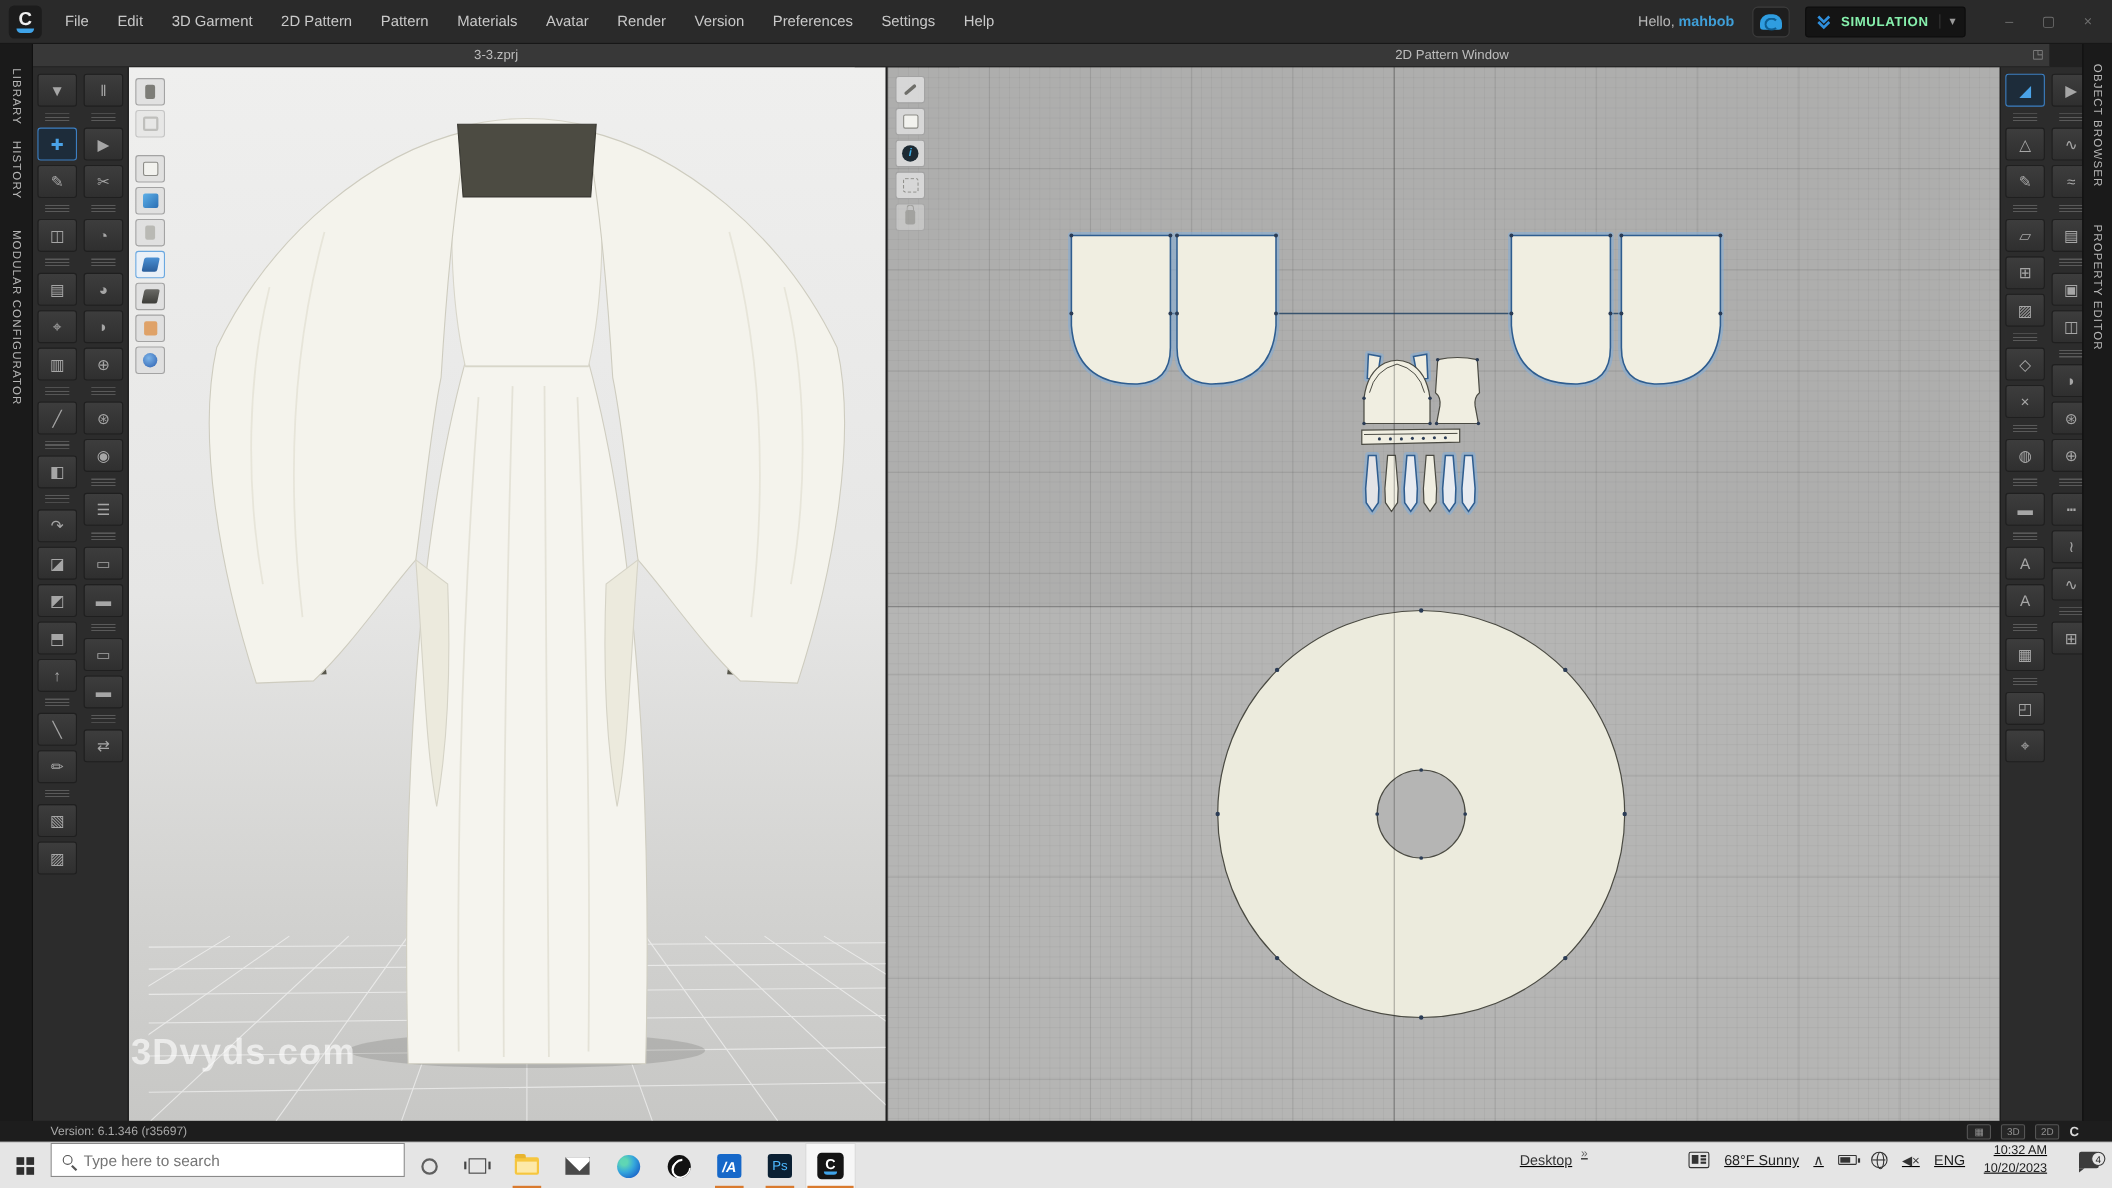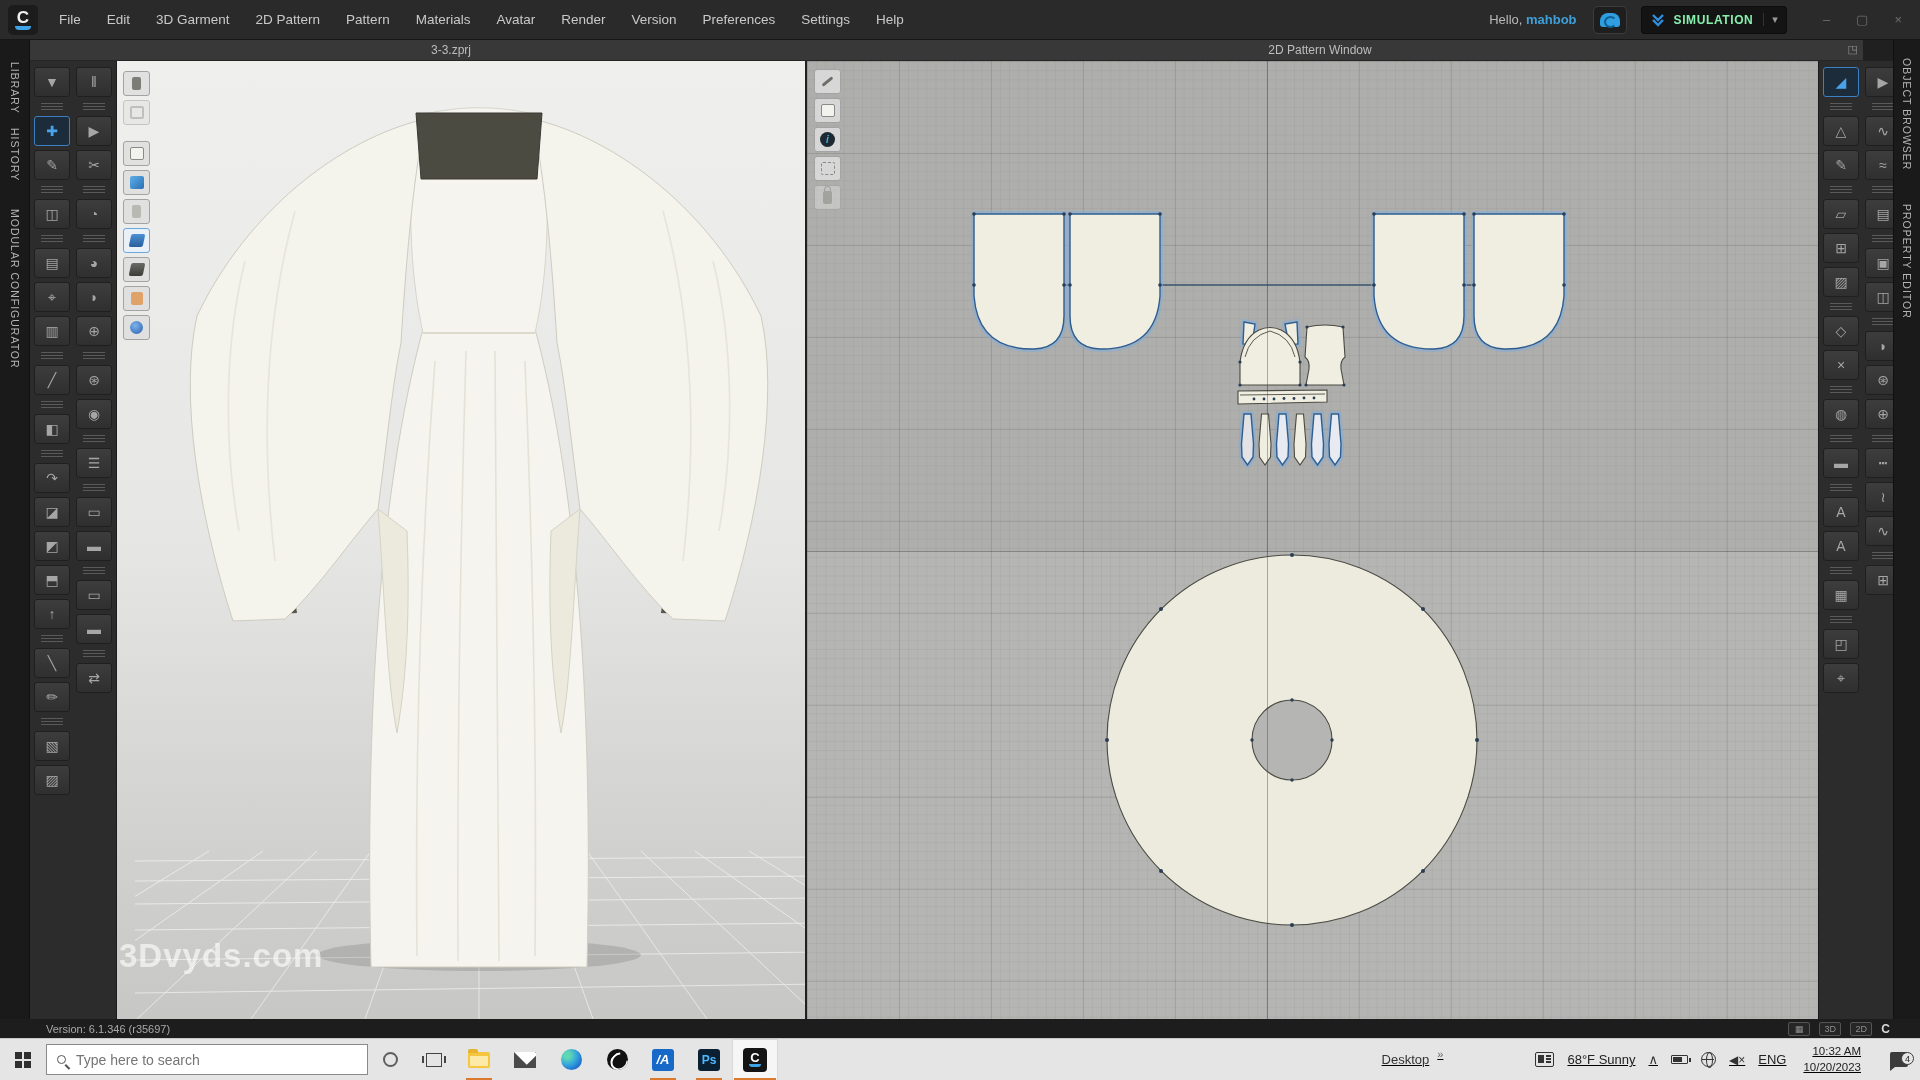--- a/index.html
+++ b/index.html
@@ -120,21 +120,21 @@
   .statusbar { position:absolute; left:0; top:1019px; width:1920px; height:19px; background:#1d1d1d;
     display:flex; align-items:center; color:#a9a9a9; font-size:11px; z-index:30; }
   .statusbar .ver { margin-left:46px; }
   .sb-right { margin-left:auto; margin-right:30px; display:flex; gap:9px; align-items:center; }
   .sb-btn { min-width:22px; height:14px; border:1px solid #555; border-radius:2px; color:#8f8f8f;
     font-size:9px; display:flex; align-items:center; justify-content:center; padding:0 3px; background:#262626; }
   .sb-logo { color:#d8d8d8; font-weight:bold; font-size:12px; }
 
   
   .taskbar { position:absolute; left:0; top:1038px; width:1920px; height:42px; background:#e5e5e5;
-    border-top:1px solid #c9c9c9; display:flex; align-items:center; z-index:40; }
+    border-top:1px solid #c9c9c9; display:flex; align-items:flex-start; z-index:40; }
   .start { width:46px; height:42px; display:flex; align-items:center; justify-content:center; }
   .start .panes { width:16px; height:16px; display:grid; grid-template-columns:7px 7px; grid-gap:2px; }
   .start .panes i { background:#2f2f2f; width:7px; height:7px; display:block; }
   .searchbox { width:322px; height:31px; background:#fff; border:1px solid #8a8a8a; display:flex;
     align-items:center; padding-left:10px; gap:10px; }
   .searchbox input { border:none; outline:none; font-size:14px; color:#444; width:250px;
     font-family:"Liberation Sans",sans-serif; background:transparent; }
   .mag { width:9px; height:9px; border:1.7px solid #555; border-radius:50%; position:relative; }
   .mag:after { content:""; position:absolute; left:8px; top:8px; width:6px; height:1.7px; background:#555;
     transform:rotate(45deg); transform-origin:0 0; }
@@ -155,21 +155,21 @@
   .ico-mail:before { content:""; position:absolute; left:1px; top:-7px; width:20px; height:15px;
     background:#fff; transform:rotate(45deg); }
   .ico-edge { width:21px; height:21px; border-radius:50%;
     background:radial-gradient(circle at 30% 30%, #5fd6b4 15%, #35a7dc 45%, #1b66c9 80%); }
   .ico-xbox { width:21px; height:21px; border-radius:50%; background:#111; position:relative; overflow:hidden; }
   .ico-xbox:before { content:""; position:absolute; left:4px; top:3px; width:13px; height:15px;
     border:2px solid #fff; border-radius:50%; border-top-color:transparent; transform:rotate(45deg); }
   .ico-bluea { width:22px; height:22px; background:#1668c9; border-radius:3px; color:#fff;
     font-style:italic; font-weight:bold; font-size:13px; display:flex; align-items:center; justify-content:center; }
   .ico-ps { width:22px; height:22px; background:#0b2033; border-radius:3px; color:#4db8ff;
-    font-weight:bold; font-size:12px; display:flex; align-items:center; justify-content:center; }
+    font-weight:normal; font-size:12px; display:flex; align-items:center; justify-content:center; }
   .ico-clo { width:24px; height:24px; background:#141414; border-radius:4px; display:flex; flex-direction:column;
     align-items:center; justify-content:center; }
   .ico-clo .c { color:#fff; font-weight:bold; font-size:13px; line-height:12px; }
   .ico-clo .arc { width:12px; height:3px; background:#3fa3e8; border-radius:0 0 6px 6px; }
   .tb-right { margin-left:auto; display:flex; align-items:center;text-decoration:underline; }
   .desktop-tb { display:flex; align-items:flex-start; gap:8px; margin-right:92px; color:#333; font-size:13px; }
   .desktop-tb .chev { font-size:11px; color:#666; margin-top:-4px; }
   .tray { display:flex; align-items:center; gap:13px; color:#222; }
   .news-ico { width:19px; height:15px; border:1.6px solid #333; border-radius:2px; position:relative; }
   .news-ico:before { content:""; position:absolute; left:2px; top:2px; width:6px; height:8px; background:#333; }

